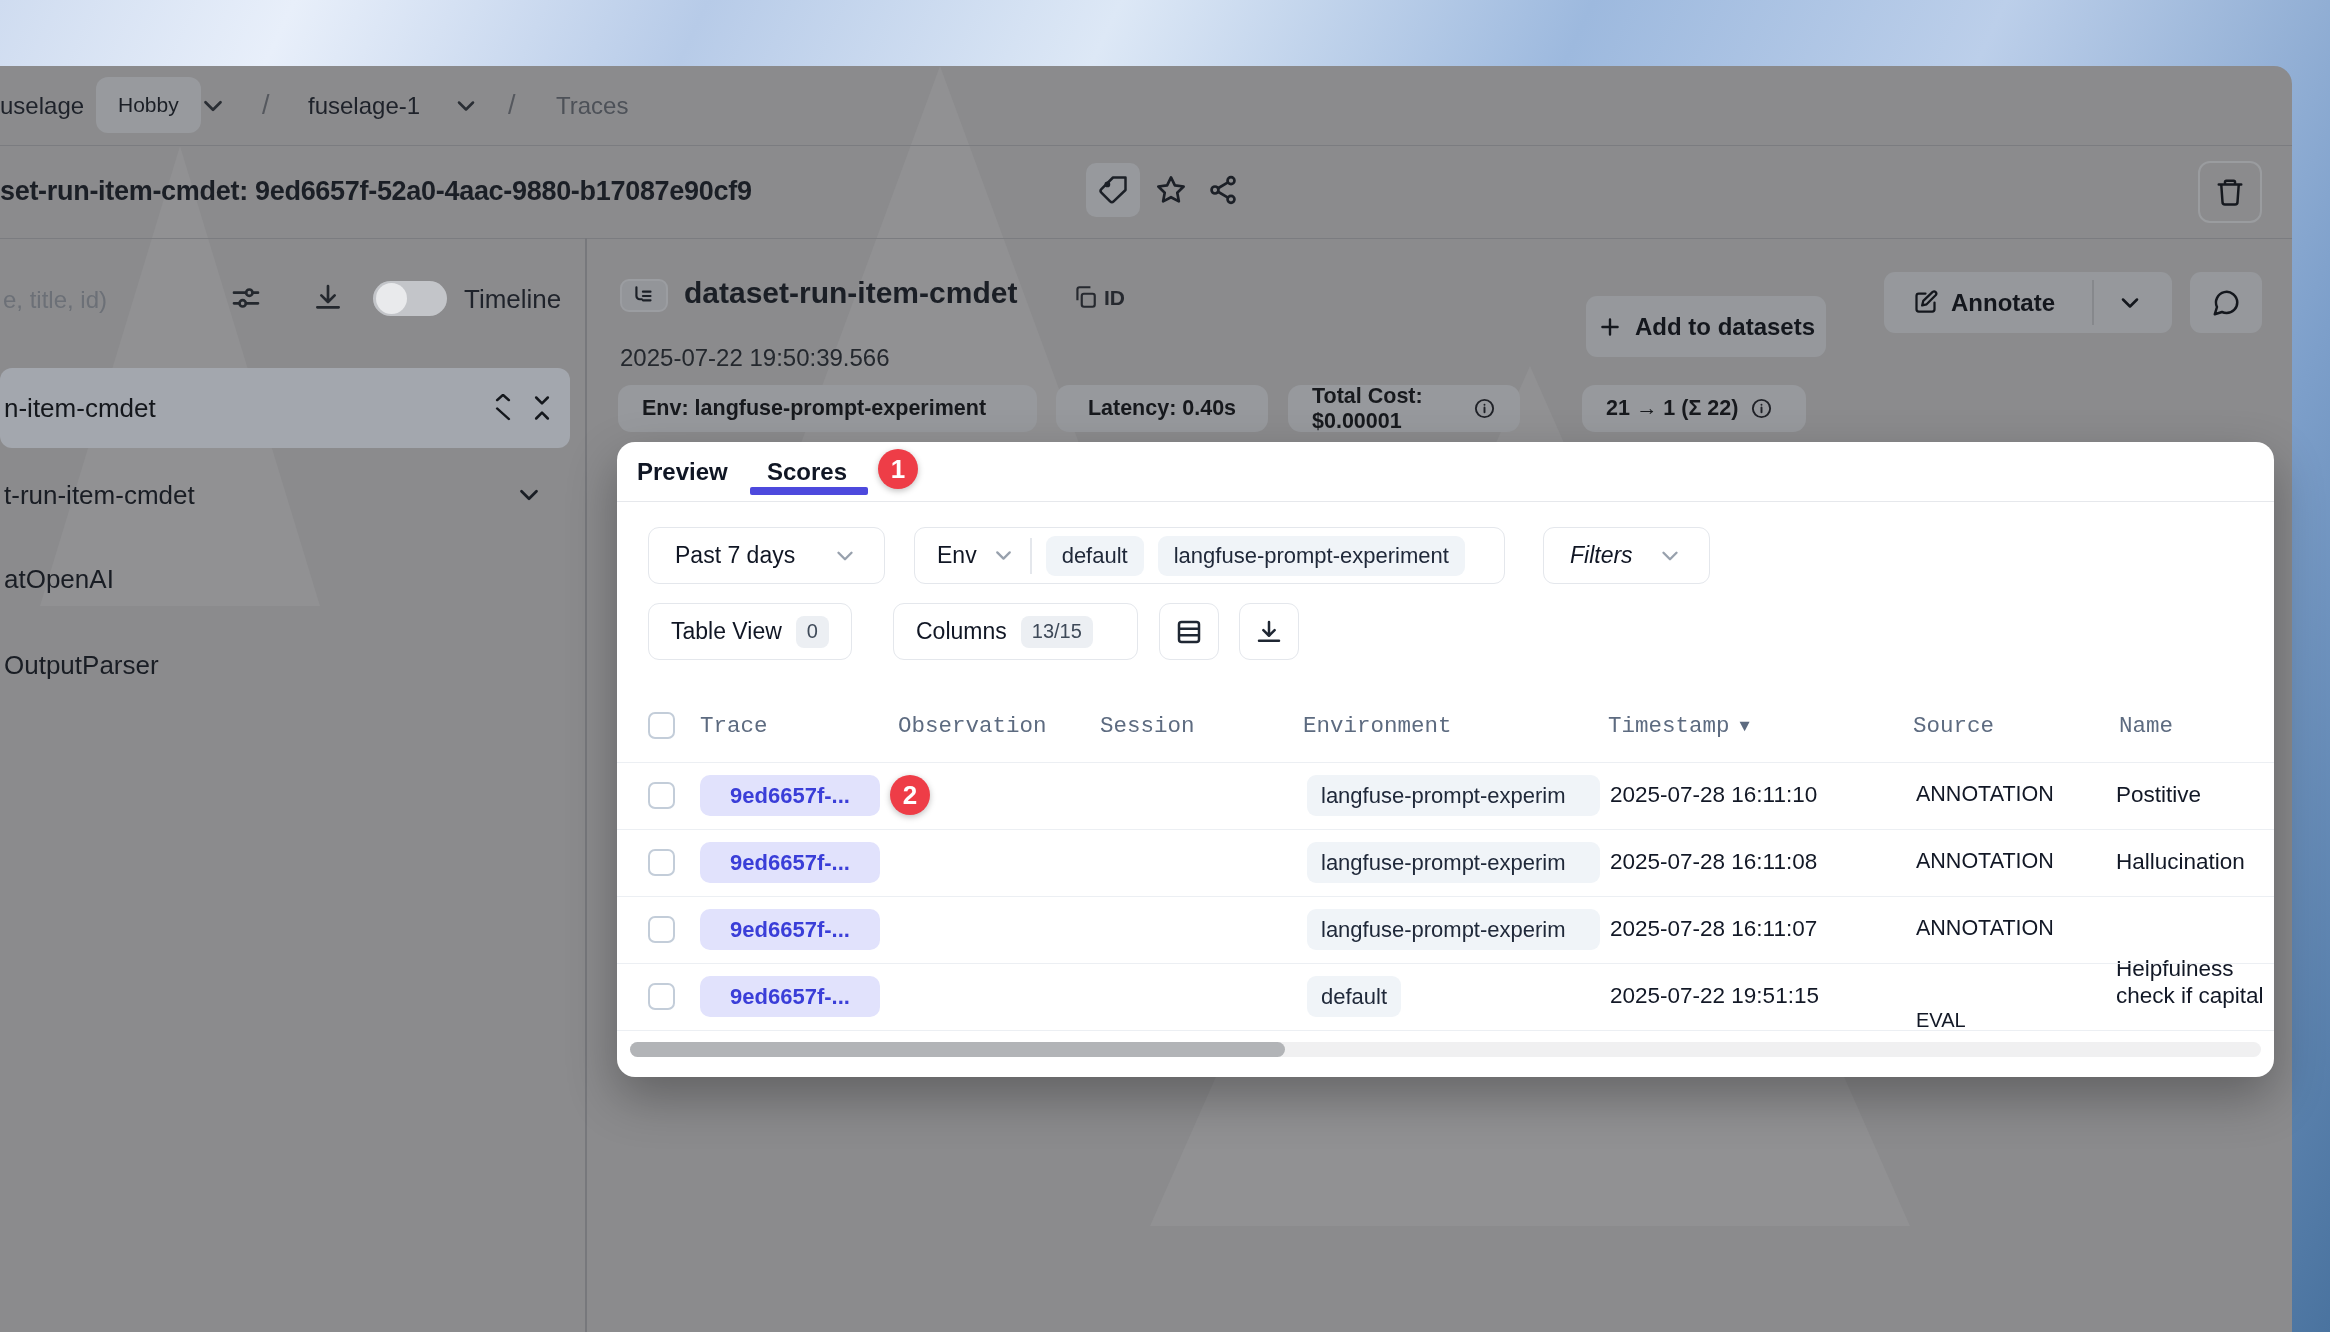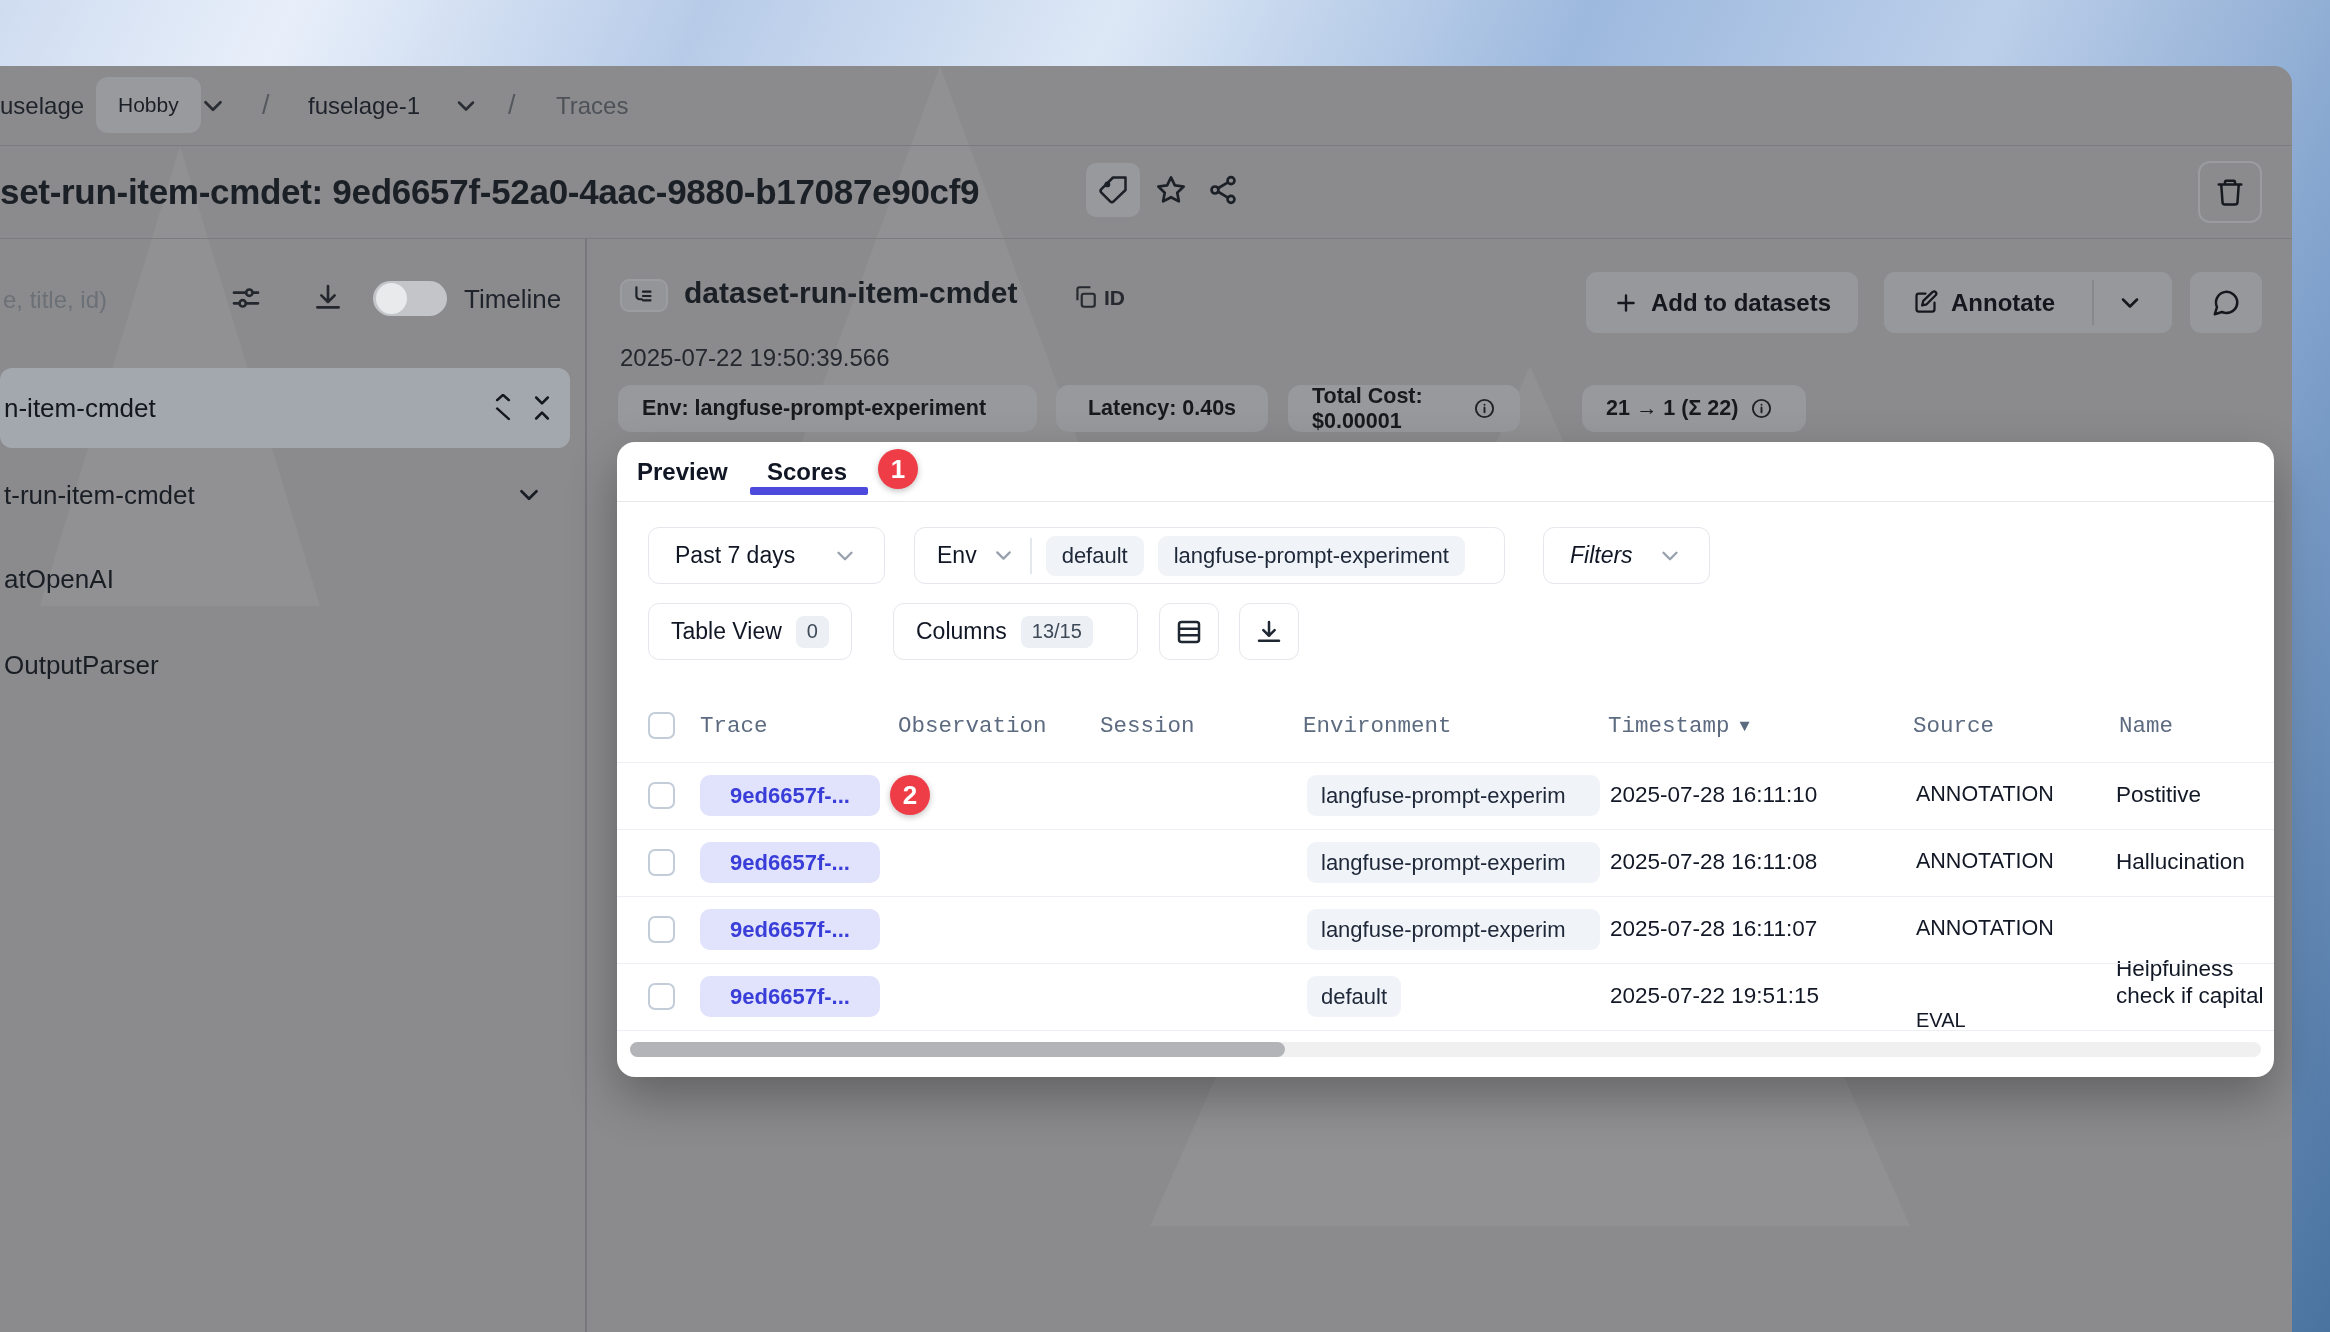--- a/index.html
+++ b/index.html
@@ -25,21 +25,21 @@
   .crumb-row{ position:absolute; left:0; top:0; width:100%; height:79px; }
   .crumb{ position:absolute; top:0; height:79px; display:flex; align-items:center; font-size:24px; color:#1e222a; }
   .crumb.sep{ color:#55585e; font-size:27px; }
   .crumb.muted{ color:#4d5158; }
   .plan-badge{ position:absolute; left:96px; top:11px; height:56px; padding:0 22px; display:flex; align-items:center;
     background:#989a9e; border-radius:12px; font-size:21px; font-weight:500; color:#1b1f26; }
 
   
   .title-row{ position:absolute; left:0; top:79px; width:100%; height:93px; }
   .peek-title{ position:absolute; left:0; top:0; height:93px; display:flex; align-items:center;
-    font-size:35px; font-weight:700; letter-spacing:-0.3px; color:#1b1f26; white-space:nowrap; }
+    font-size:27px; font-weight:700; letter-spacing:-0.3px; color:#1b1f26; white-space:nowrap; }
   .icon-btn-dim{ position:absolute; display:flex; align-items:center; justify-content:center; border-radius:10px; }
 
   
   .side-label{ position:absolute; white-space:nowrap; }
   .toggle{ position:absolute; left:373px; top:215px; width:74px; height:35px; border-radius:18px; background:#c3c5c9; }
   .toggle .knob{ position:absolute; left:3px; top:2px; width:31px; height:31px; border-radius:50%; background:#e9eaec; }
   .tree-selected{ position:absolute; left:0; top:302px; width:570px; height:80px; background:#a3a7ae; border-radius:12px; }
 
   
   .obs-chip{ position:absolute; left:620px; top:213px; width:48px; height:33px; border:2px solid #9b9da1;
@@ -230,21 +230,21 @@
     <div class="badge-dim dimchip" style="left:1582px; width:224px;">
       <span>21 → 1 (Σ 22)</span>
       <span>
         <svg width="23" height="23" viewBox="0 0 24 24" fill="none" stroke="#202228" stroke-width="2" stroke-linecap="round">
             <circle cx="12" cy="12" r="9"></circle>
             <path d="M12 11v5M12 8v.2"></path>
           </svg>
       </span>
     </div>
 
-    <div class="act-btn" style="left:1586px; width:272px;">
+    <div class="act-btn" style="left:1586px; width:240px;margin-top:24px;">
       <span>
         <svg width="26" height="26" viewBox="0 0 24 24" fill="none" stroke="#14171d" stroke-width="2.2" stroke-linecap="round">
             <path d="M12 5v14M5 12h14"></path>
           </svg>
       </span>
       <span>Add to datasets</span>
     </div>
     <div class="act-btn" style="left:1884px; width:288px; justify-content:flex-start; padding-left:28px;">
       <span>
         <svg width="27" height="27" viewBox="0 0 24 24" fill="none" stroke="#14171d" stroke-width="2" stroke-linecap="round" stroke-linejoin="round">

